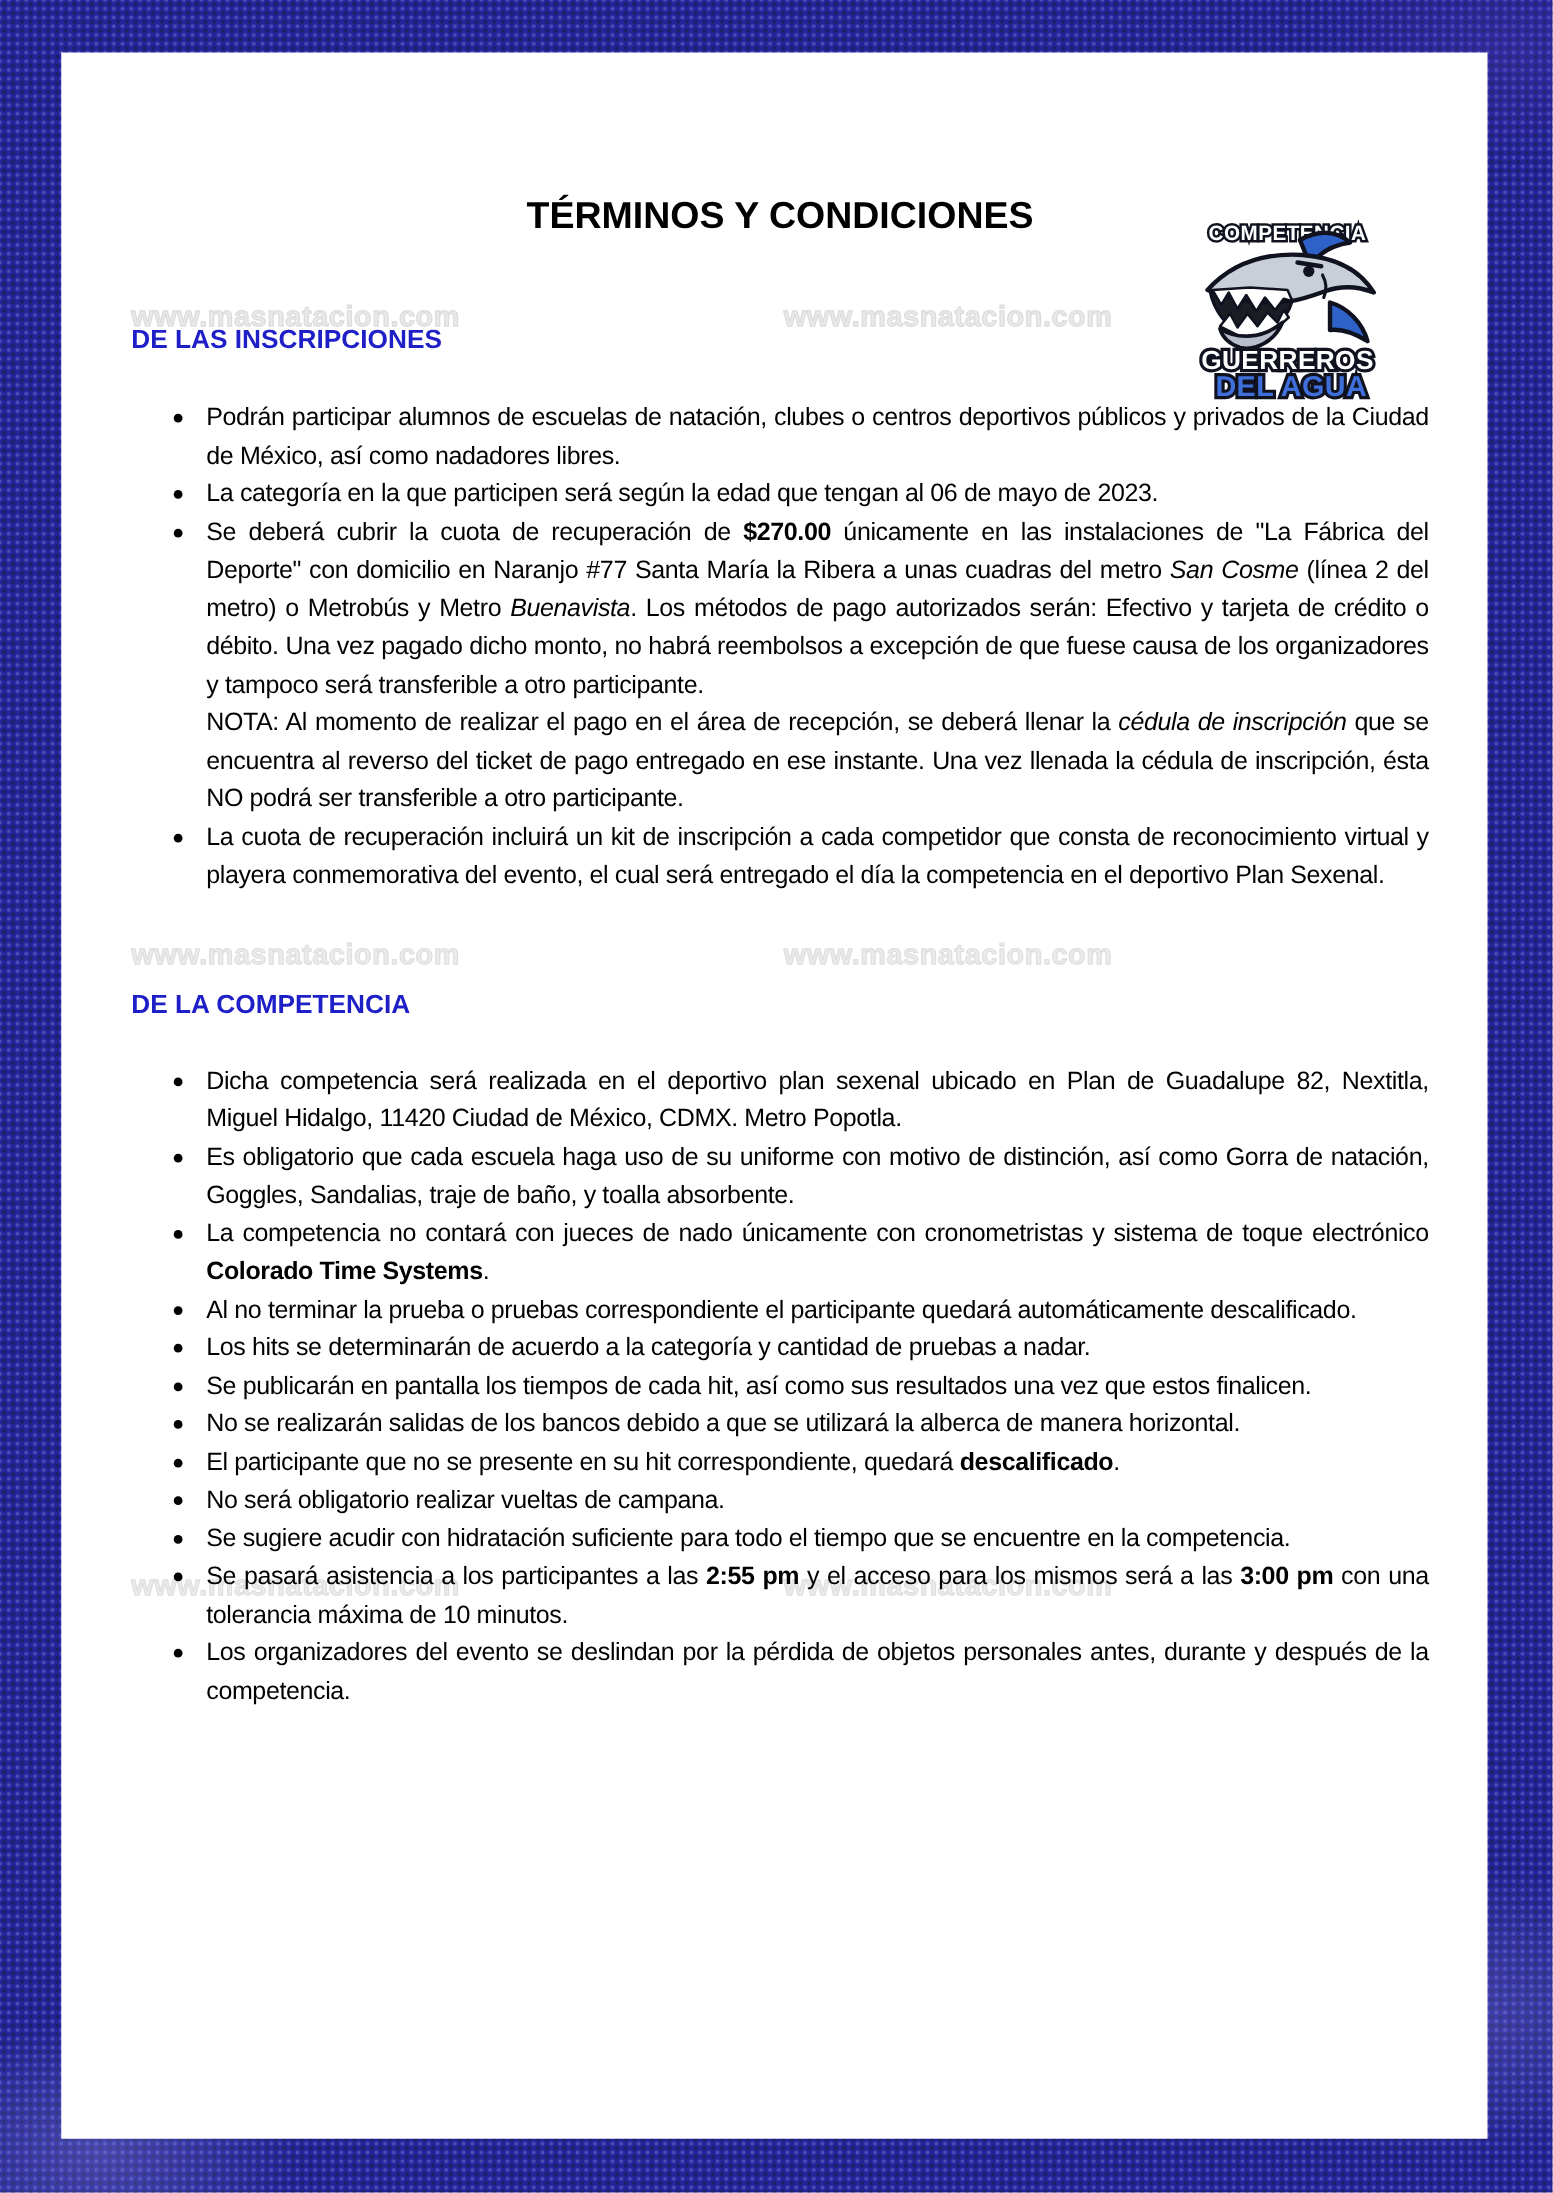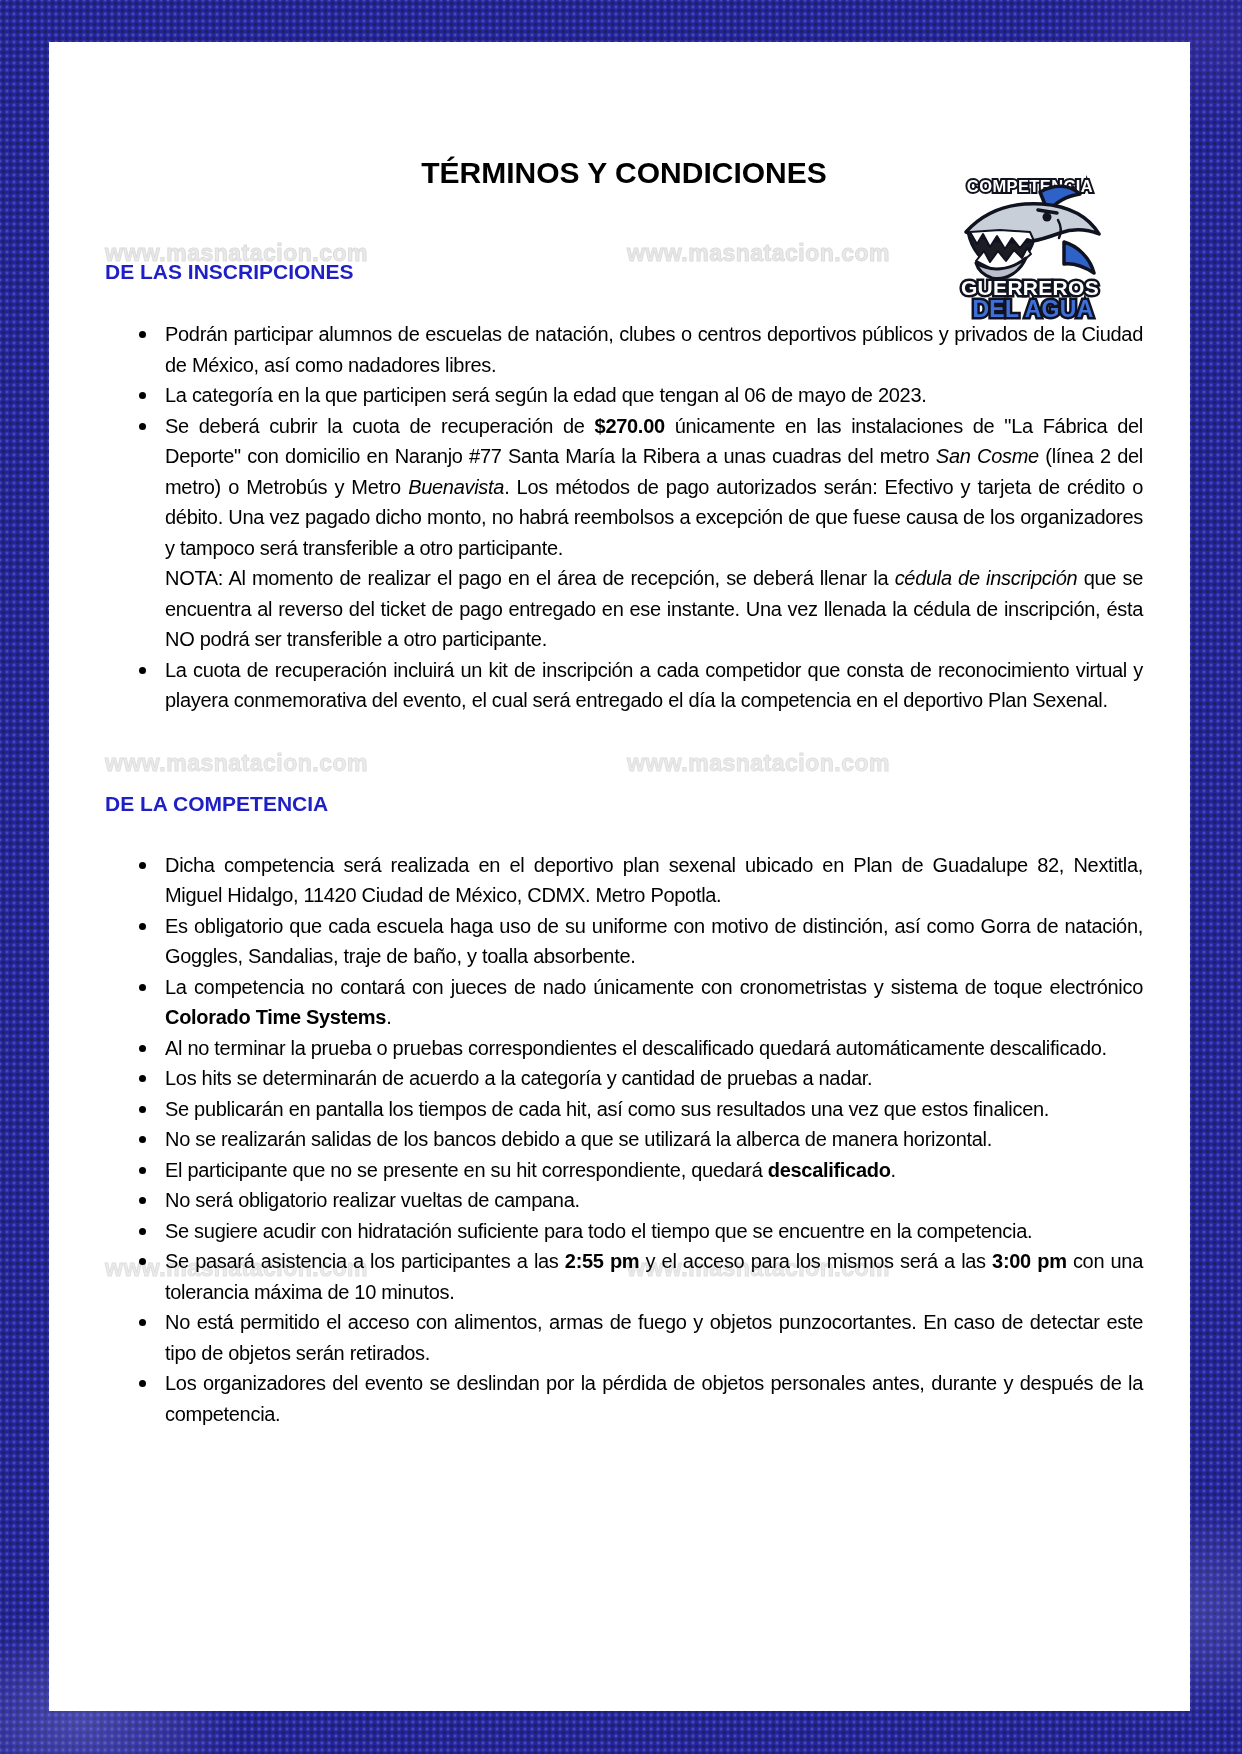--- a/index.html
+++ b/index.html
@@ -144,26 +144,25 @@
         <li><span>La categoría en la que participen será según la edad que tengan al 06 de mayo de 2023.</span></li>
         <li><span>Se deberá cubrir la cuota de recuperación de </span><span style="font-weight: 700;">$270.00</span><span> únicamente en las instalaciones de "La Fábrica del Deporte" con domicilio en Naranjo #77 Santa María la Ribera a unas cuadras del metro </span><span style="font-style: italic;">San Cosme</span><span> (línea 2 del metro) o Metrobús y Metro </span><span style="font-style: italic;">Buenavista</span><span>. Los métodos de pago autorizados serán: Efectivo y tarjeta de crédito o débito. Una vez pagado dicho monto, no habrá reembolsos a excepción de que fuese causa de los organizadores y tampoco será transferible a otro participante.</span><br><span>NOTA: Al momento de realizar el pago en el área de recepción, se deberá llenar la </span><span style="font-style: italic;">cédula de inscripción</span><span> que se encuentra al reverso del ticket de pago entregado en ese instante. Una vez llenada la cédula de inscripción, ésta NO podrá ser transferible a otro participante.</span></li>
         <li><span>La cuota de recuperación incluirá un kit de inscripción a cada competidor que consta de reconocimiento virtual y playera conmemorativa del evento, el cual será entregado el día la competencia en el deportivo Plan Sexenal.</span></li>
       </ul>
 
     <h2 class="section-heading second">DE LA COMPETENCIA</h2>
     <ul class="bullet-list second">
         <li><span>Dicha competencia será realizada en el deportivo plan sexenal ubicado en Plan de Guadalupe 82, Nextitla, Miguel Hidalgo, 11420 Ciudad de México, CDMX. Metro Popotla.</span></li>
         <li><span>Es obligatorio que cada escuela haga uso de su uniforme con motivo de distinción, así como Gorra de natación, Goggles, Sandalias, traje de baño, y toalla absorbente.</span></li>
         <li><span>La competencia no contará con jueces de nado únicamente con cronometristas y sistema de toque electrónico </span><span style="font-weight: 700; ">Colorado Time Systems</span><span>.</span></li>
-        <li><span>Al no terminar la prueba o pruebas correspondientes el descalificado quedará automáticamente descalificado.</span></li>
+        <li><span>Al no terminar la prueba o pruebas correspondiente el participante quedará automáticamente descalificado.</span></li>
         <li><span>Los hits se determinarán de acuerdo a la categoría y cantidad de pruebas a nadar.</span></li>
         <li><span>Se publicarán en pantalla los tiempos de cada hit, así como sus resultados una vez que estos finalicen.</span></li>
         <li><span>No se realizarán salidas de los bancos debido a que se utilizará la alberca de manera horizontal.</span></li>
         <li><span>El participante que no se presente en su hit correspondiente, quedará </span><span style="font-weight: 700;">descalificado</span><span>.</span></li>
         <li><span>No será obligatorio realizar vueltas de campana.</span></li>
         <li><span>Se sugiere acudir con hidratación suficiente para todo el tiempo que se encuentre en la competencia.</span></li>
         <li><span>Se pasará asistencia a los participantes a las </span><span style="font-weight: 700;">2:55 pm</span><span> y el acceso para los mismos será a las </span><span style="font-weight: 700;">3:00 pm</span><span> con una tolerancia máxima de 10 minutos.</span></li>
-        <li><span>No está permitido el acceso con alimentos, armas de fuego y objetos punzocortantes. En caso de detectar este tipo de objetos serán retirados.</span></li>
         <li><span>Los organizadores del evento se deslindan por la pérdida de objetos personales antes, durante y después de la competencia.</span></li>
       </ul>
 
   </div>
 </div>
 
 </body></html>

